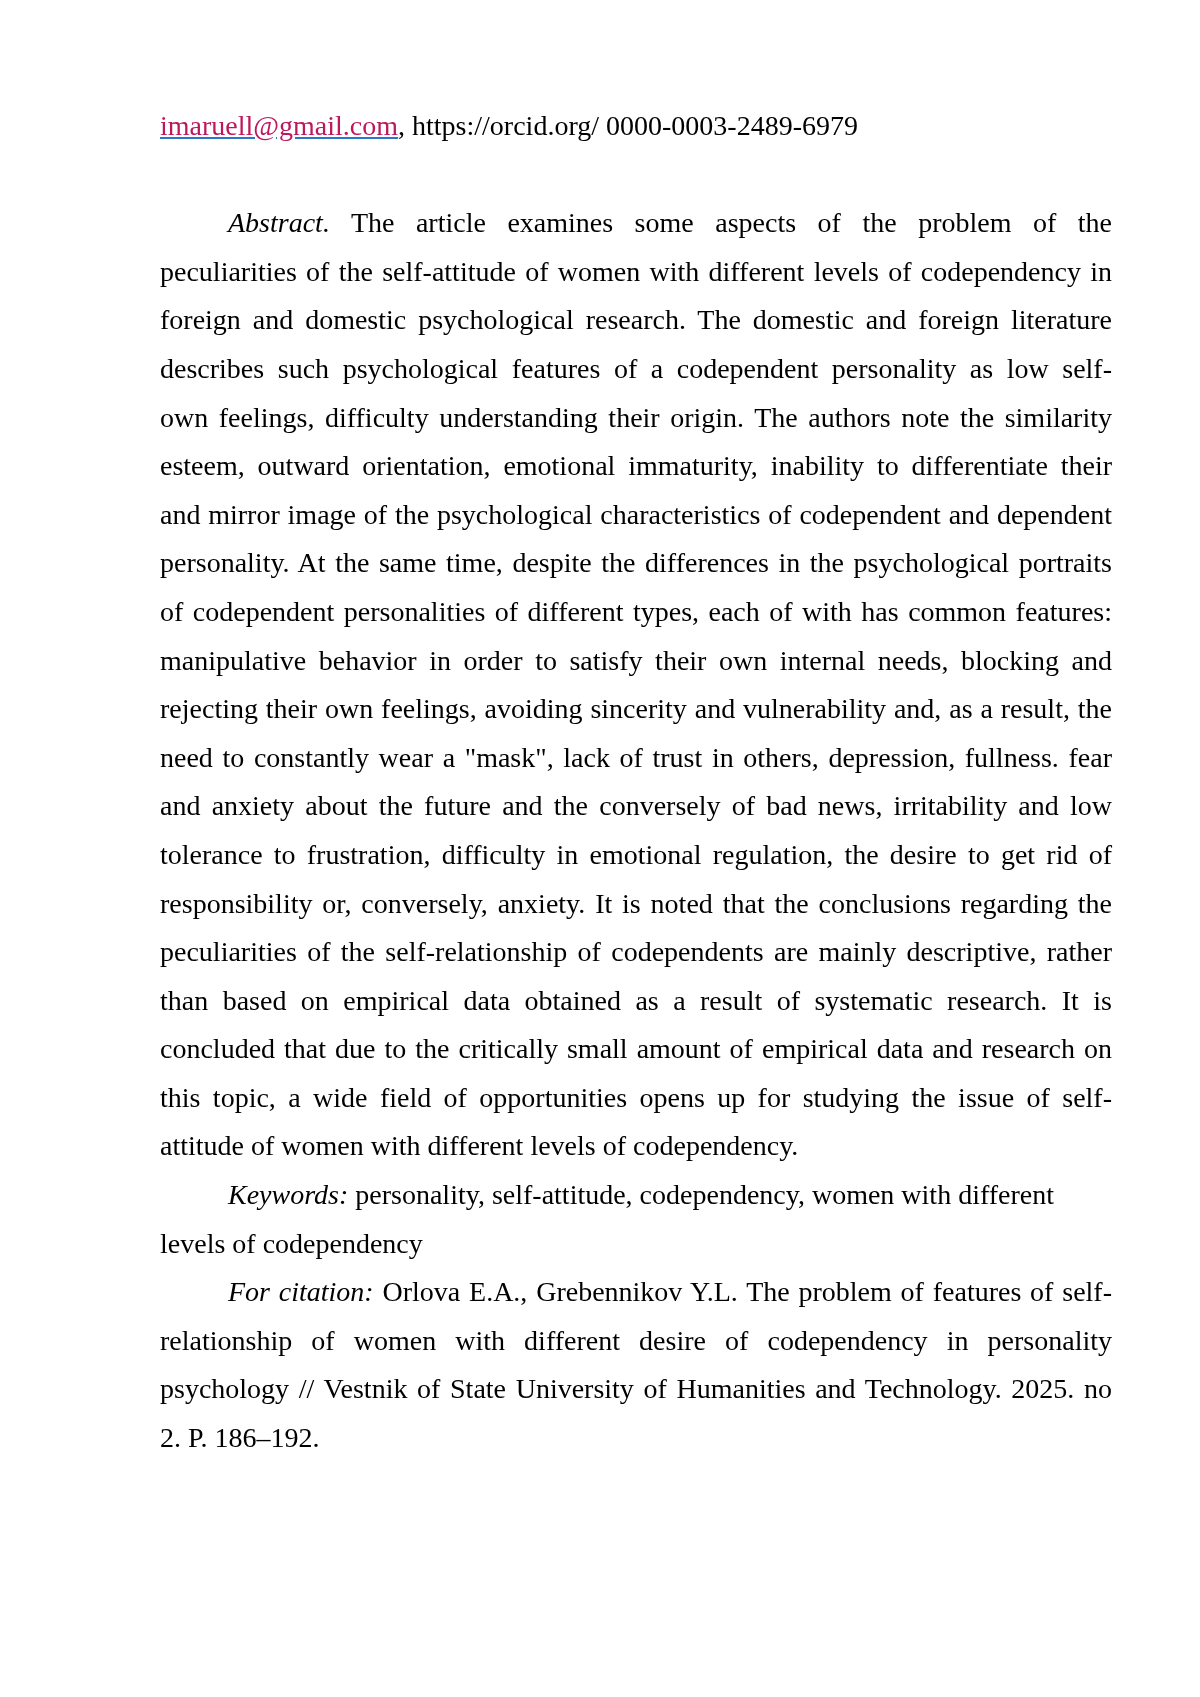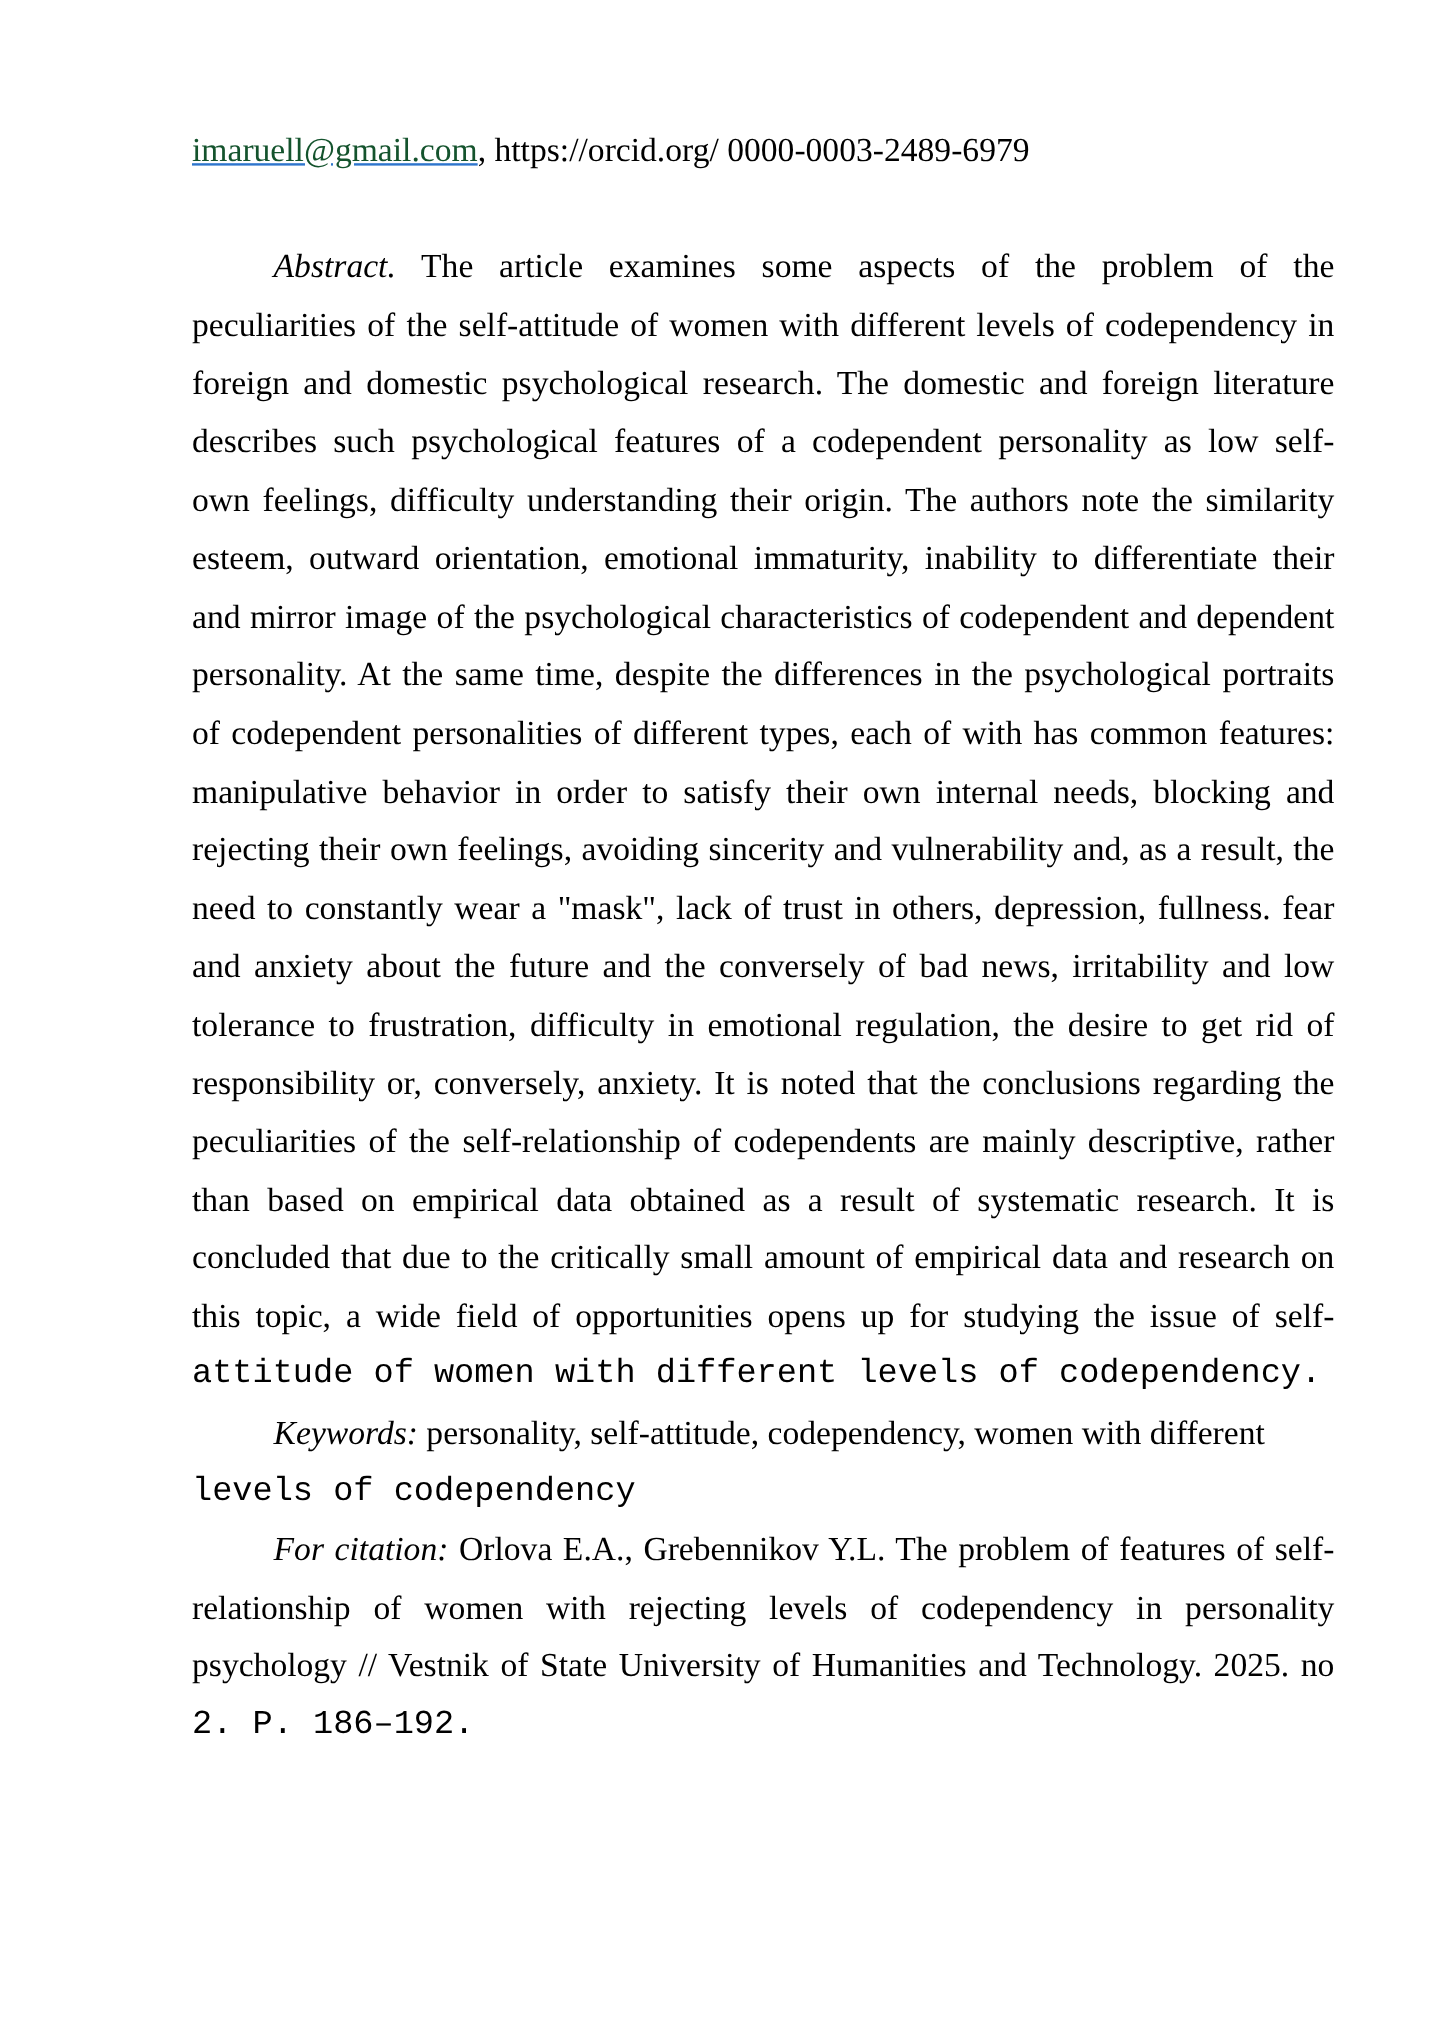--- a/index.html
+++ b/index.html
@@ -20,25 +20,25 @@
     left: 160px; top: 102px;
     width: 952px;
     font-size: 28px;
     line-height: 48.6px;
   }
   .line {
     text-align: justify;
     text-align-last: justify;
   }
   .nostretch { text-align-last: left; }
-  .lines .line:last-child { text-align-last: left; font-family: Liberation Mono, monospace; }
+  .lines .line:last-child { text-align-last: left; }
   .indent { text-indent: 68px; }
   .lead { font-weight: normal; font-style: italic; }
   a.email {
-    color: #14532d;
+    color: #be185d;
     text-decoration: underline;
     text-decoration-color: #2e75cc;
   }
   .spacer { height: 48.6px; }
   .footer { margin-top: 38px; }
   .rule {
     margin-left: 55px;
     width: 368px;
     height: 0;
     border-top: 3px solid #3d3d3d;
@@ -116,21 +116,21 @@
           <div class="line"><span>levels of codependency</span></div>
         </div>
     </div>
 
     <div class="para">
       <div class="line indent">
         <span class="lead">For citation:</span><span> Orlova E.A., Grebennikov Y.L. The problem of features of self-</span>
       </div>
       <div class="lines">
 
-          <div class="line"><span>relationship of women with rejecting levels of codependency in personality</span></div>
+          <div class="line"><span>relationship of women with different desire of codependency in personality</span></div>
 
           <div class="line"><span>psychology // Vestnik of State University of Humanities and Technology. 2025. no</span></div>
 
           <div class="line"><span>2. P. 186–192.</span></div>
         </div>
     </div>
 
 
   </div>
 </div>

